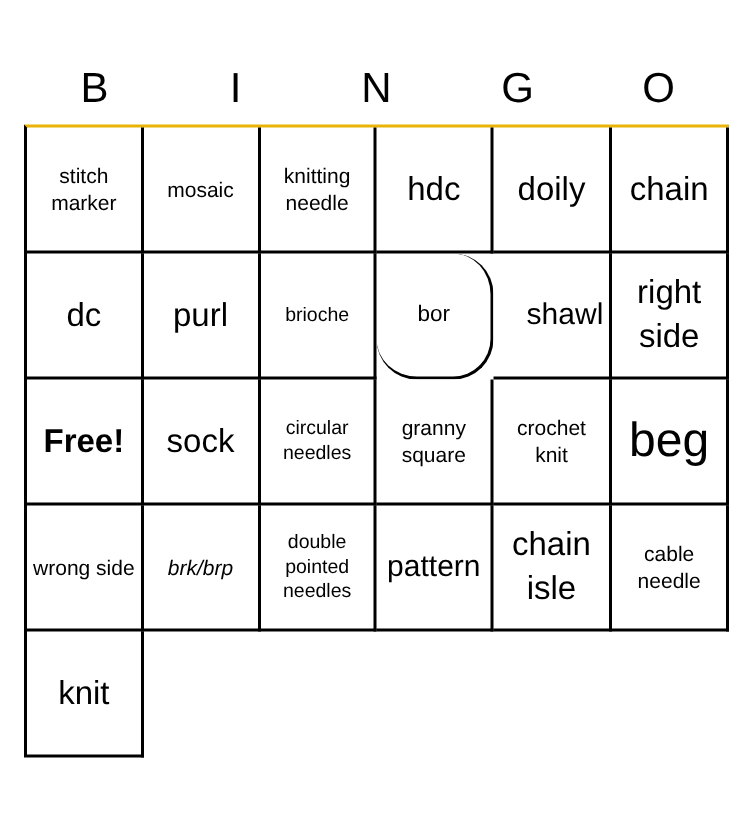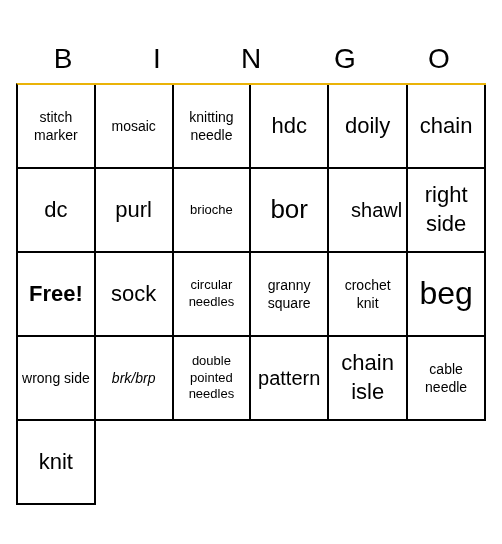--- a/index.html
+++ b/index.html
@@ -60,21 +60,21 @@
   <div class="bingo-grid">
   <div class="bingo-cell" style="font-size: 14px;">stitch marker</div>
       <div class="bingo-cell" style="font-size: 14px;">mosaic</div>
       <div class="bingo-cell" style="font-size: 14px;">knitting needle</div>
       <div class="bingo-cell" style="font-size: 22px;">hdc</div>
       <div class="bingo-cell" style="font-size: 22px;">doily</div>
       <div class="bingo-cell" style="font-size: 22px;">chain</div>
       <div class="bingo-cell" style="font-size: 22px;">dc</div>
       <div class="bingo-cell" style="font-size: 22px;">purl</div>
       <div class="bingo-cell" style="font-size: 13px;">brioche</div>
-      <div class="bingo-cell" style="font-size: 26px;">bor</div>
+      <div class="bingo-cell" style="font-size: 15px; border-radius: 27px;">bor</div>
       <div class="bingo-cell" style="font-size: 20px; padding-left: 22px;">shawl</div>
       <div class="bingo-cell" style="font-size: 22px;">right side</div>
       <div class="bingo-cell" style="font-size: 22px; font-weight: bold;">Free!</div>
       <div class="bingo-cell" style="font-size: 22px;">sock</div>
       <div class="bingo-cell" style="font-size: 13px;">circular needles</div>
       <div class="bingo-cell" style="font-size: 14px;">granny square</div>
       <div class="bingo-cell" style="font-size: 14px;">crochet knit</div>
       <div class="bingo-cell" style="font-size: 32px;">beg</div>
       <div class="bingo-cell" style="font-size: 14px;">wrong side</div>
       <div class="bingo-cell" style="font-size: 14px; font-style: italic;">brk/brp</div>

